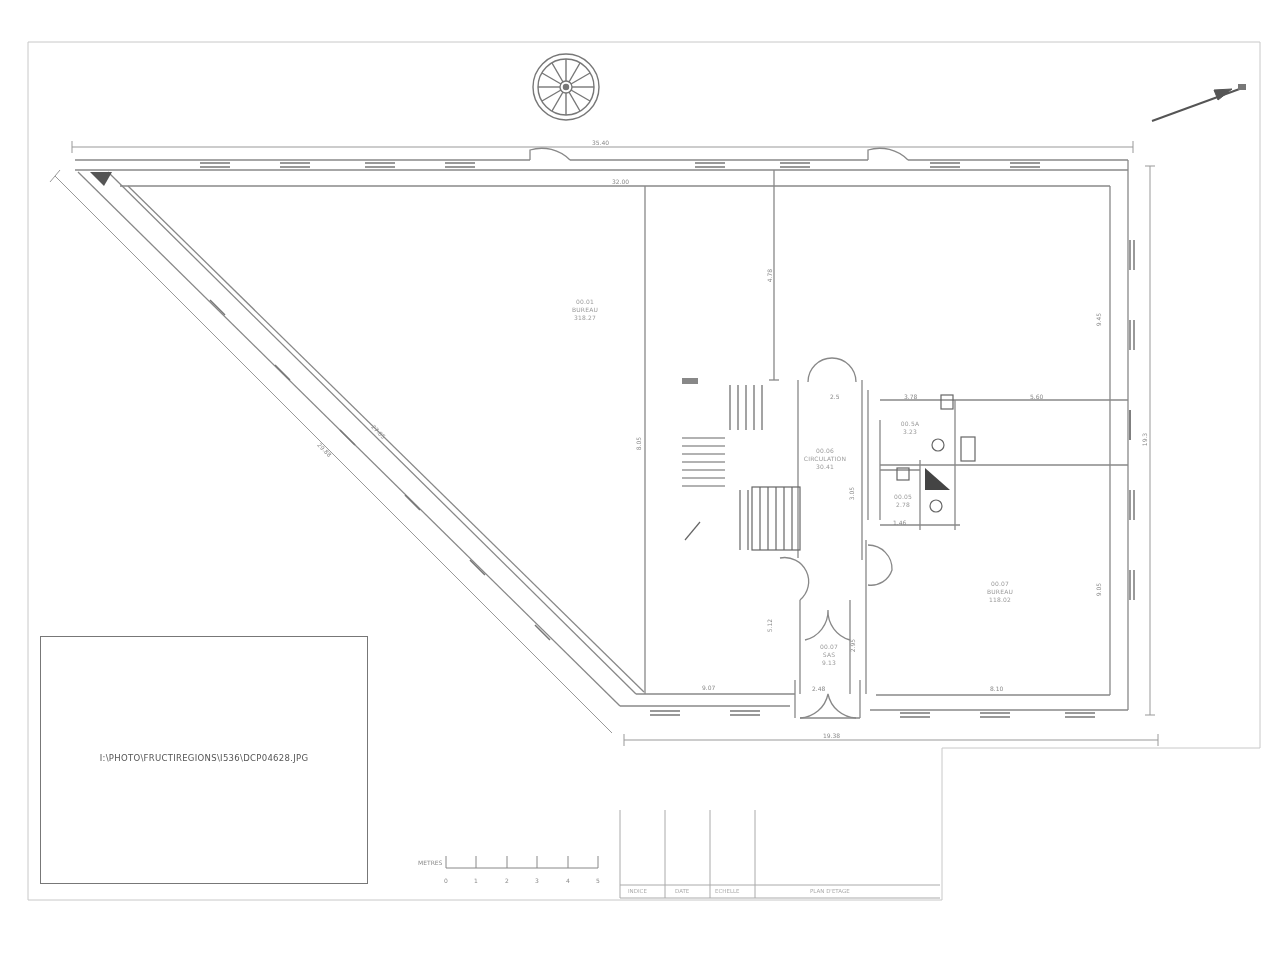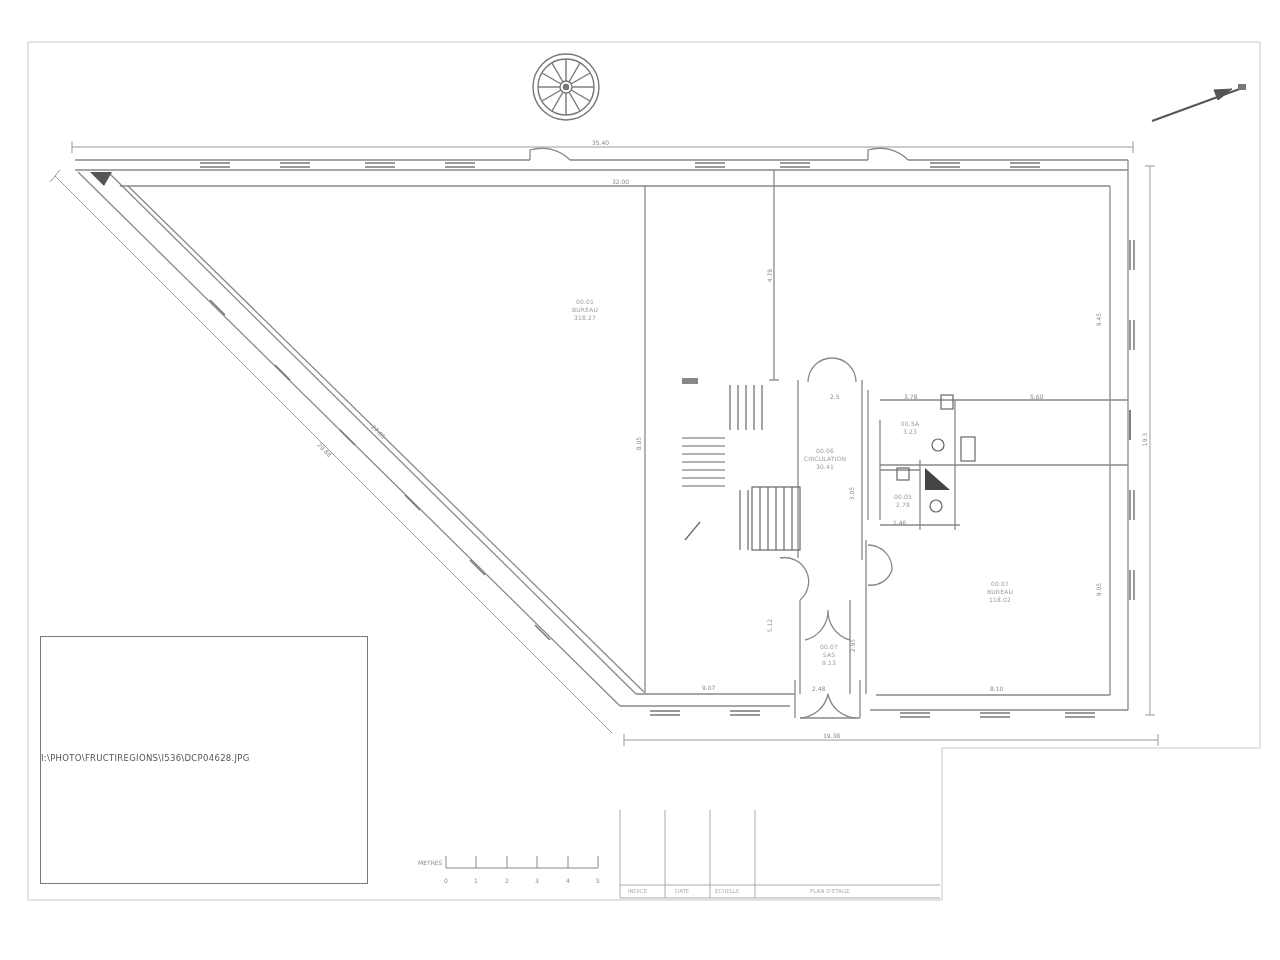--- a/index.html
+++ b/index.html
@@ -1,21 +1,21 @@
 <!DOCTYPE html>
 <html><head>
 <meta charset="utf-8">
 <style>
   html, body { margin:0; padding:0; background:#ffffff; }
   body { width:1280px; height:960px; position:relative; overflow:hidden; font-family:"DejaVu Sans", sans-serif; color:#666; }
   #plan { position:absolute; left:0; top:0; width:1280px; height:960px; }
   .lbl { position:absolute; font-size:6px; color:#9a9a9a; text-align:center; line-height:8px; letter-spacing:0.2px; }
   .dim { position:absolute; font-size:6px; color:#8a8a8a; }
   .path-box { position:absolute; left:40px; top:636px; width:326px; height:246px; border:1.5px solid #777; background:#fff; }
-  .path-text { position:absolute; left:0; right:0; top:116px; text-align:left; font-size:8.5px; color:#555; letter-spacing:0.3px; }
+  .path-text { position:absolute; left:0; right:0; top:116px; text-align:center; font-size:8.5px; color:#555; letter-spacing:0.3px; }
   .tb-cell { position:absolute; font-size:5.5px; color:#aaa; }
 </style>
 </head>
 <body>
 
 <svg id="plan" viewBox="0 0 1280 960" xmlns="http://www.w3.org/2000/svg">
 
   <g stroke="#c8c8c8" stroke-width="1" fill="none">
     <polyline points="28,42 1260,42 1260,748 942,748 942,900 28,900 28,42"></polyline>
   </g>

